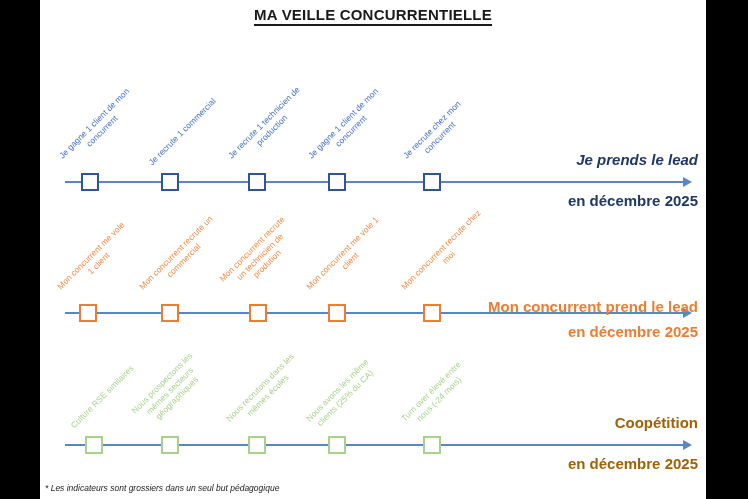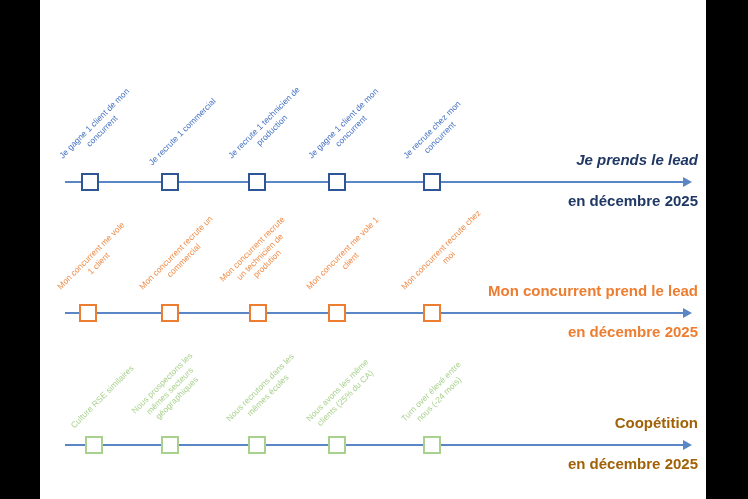--- a/index.html
+++ b/index.html
@@ -35,20 +35,23 @@
 
   .footnote{position:absolute;left:5px;top:483px;font-size:8.5px;font-style:italic;
             color:#222;}
 </style>
 </head>
 <body>
 
 <div class="stage">
   <div class="canvas">
 
+    <div class="title">
+      <span>MA VEILLE CONCURRENTIELLE</span>
+    </div>
 
     <div class="row row-blue">
       <div class="tl-line" style="top:181px;"></div>
       <div class="sq" style="left:41px;top:173px;"></div>
       <div class="sq" style="left:121px;top:173px;"></div>
       <div class="sq" style="left:208px;top:173px;"></div>
       <div class="sq" style="left:288px;top:173px;"></div>
       <div class="sq" style="left:383px;top:173px;"></div>
       <div class="mlabel" style="left:32px;bottom:331px;">Je gagne 1 client de mon
 concurrent</div>
@@ -74,21 +77,21 @@
 1 client</div>
       <div class="mlabel" style="left:112px;bottom:200px;">Mon concurrent recrute un
 commercial</div>
       <div class="mlabel" style="left:200px;bottom:200px;">Mon concurrent recrute
 un technicien de
 prodution</div>
       <div class="mlabel" style="left:279px;bottom:200px;">Mon concurrent me vole 1
 client</div>
       <div class="mlabel" style="left:374px;bottom:200px;">Mon concurrent recrute chez
 moi</div>
-      <div class="outcome" style="top:282px;">Mon concurrent prend le lead</div>
+      <div class="outcome" style="top:298px;">Mon concurrent prend le lead</div>
       <div class="outcome" style="top:323px;">en décembre 2025</div>
     </div>
 
     <div class="row row-green">
       <div class="tl-line" style="top:444px;"></div>
       <div class="sq" style="left:45px;top:436px;"></div>
       <div class="sq" style="left:121px;top:436px;"></div>
       <div class="sq" style="left:208px;top:436px;"></div>
       <div class="sq" style="left:288px;top:436px;"></div>
       <div class="sq" style="left:383px;top:436px;"></div>
@@ -99,14 +102,15 @@
       <div class="mlabel" style="left:199px;bottom:68px;">Nous recrutons dans les
 mêmes écoles</div>
       <div class="mlabel" style="left:279px;bottom:68px;">Nous avons les même
 clients (25% du CA)</div>
       <div class="mlabel" style="left:374px;bottom:68px;">Turn over élevé entre
 nous (-24 mois)</div>
       <div class="outcome" style="top:414px;">Coopétition</div>
       <div class="outcome" style="top:455px;">en décembre 2025</div>
     </div>
 
+    <div class="footnote">* Les indicateurs sont grossiers dans un seul but pédagogique</div>
   </div>
 </div>
 
 </body></html>

